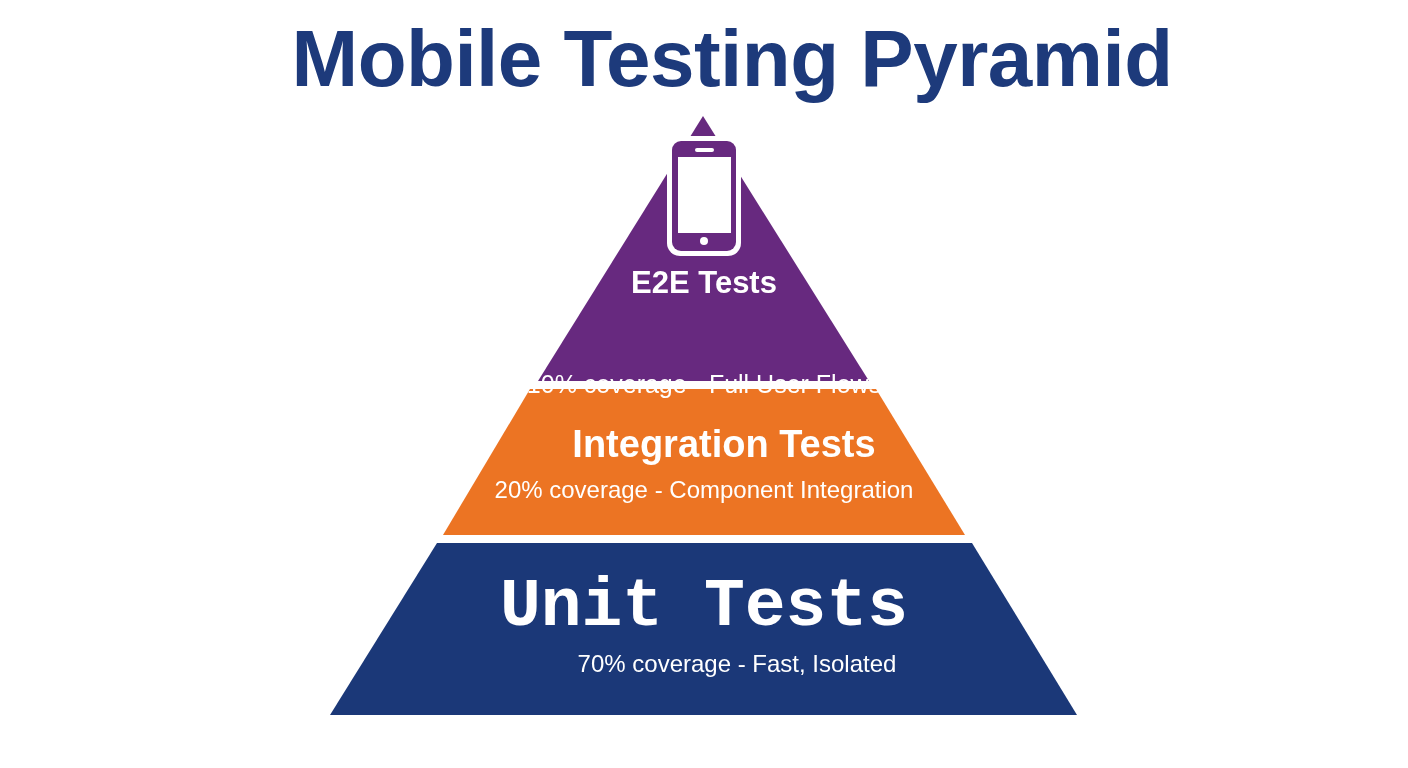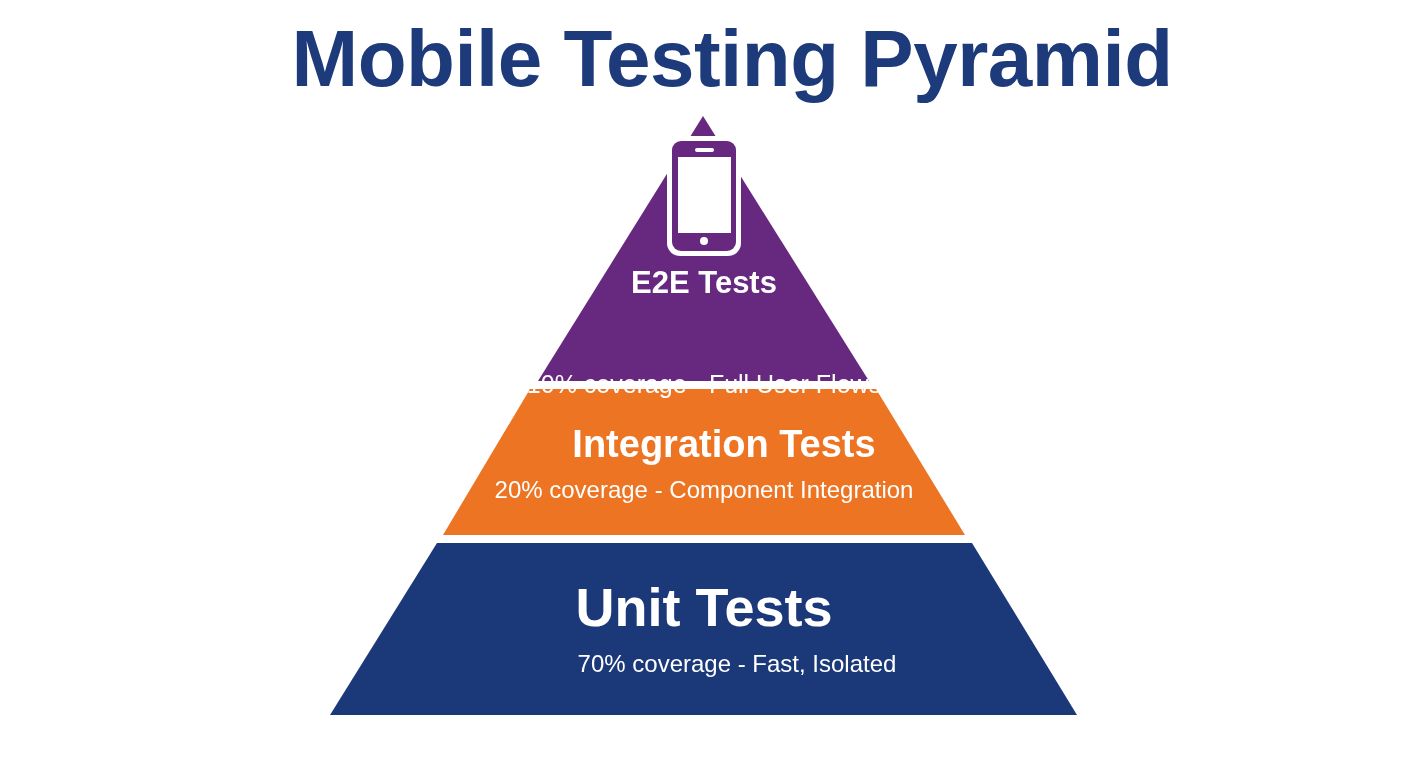--- a/index.html
+++ b/index.html
@@ -6,21 +6,21 @@
   body { width:1408px; height:768px; background:#ffffff; position:relative; overflow:hidden;
          font-family:"Liberation Sans", "DejaVu Sans", sans-serif; }
   .title { position:absolute; left:0; top:14px; width:1408px; text-align:center;
            font-size:80px; font-weight:bold; color:#1d3a7b; letter-spacing:-0.5px; line-height:90px;padding-left:28px; }
   svg.pyr { position:absolute; left:0; top:0; }
   .lbl { position:absolute; left:0; width:1408px; text-align:center; color:#ffffff; }
   .e2e-t { top:264px; font-size:31px; font-weight:bold; line-height:37px; }
   .e2e-s { top:345px; font-size:25px; line-height:22px;margin-top:28px; }
   .int-t { top:422px; font-size:38px; font-weight:bold; line-height:44px;margin-left:20px; }
   .int-s { top:478px; font-size:24px; line-height:24px; }
-  .unit-t { top:576px; font-size:54px; font-weight:bold; line-height:62px; }
+  .unit-t { top:576px; font-size:68px; font-weight:bold; line-height:62px;font-family:Liberation Mono, monospace; }
   .unit-s { top:650px; font-size:24px; line-height:28px;margin-left:33px; }
 </style>
 </head>
 <body>
 
 <div class="title">Mobile Testing Pyramid</div>
 
 <svg class="pyr" width="1408" height="768" viewBox="0 0 1408 768">
 
   <polygon points="703,116 869,381 538,381" fill="#67297f"></polygon>

